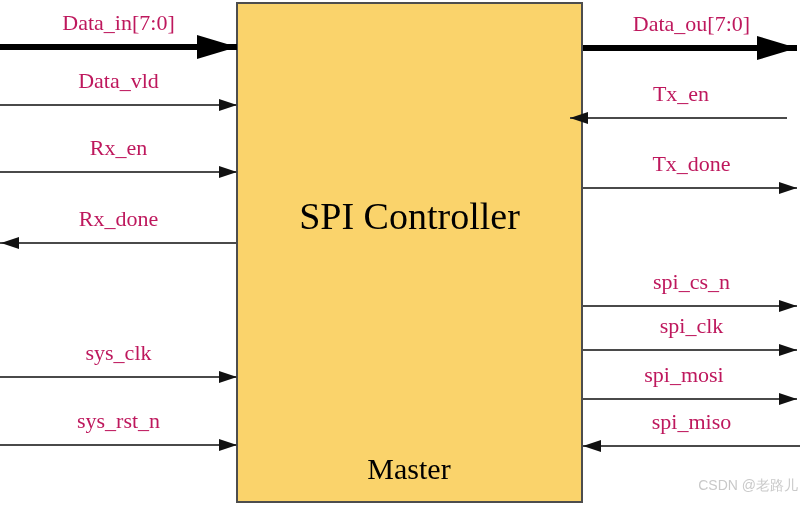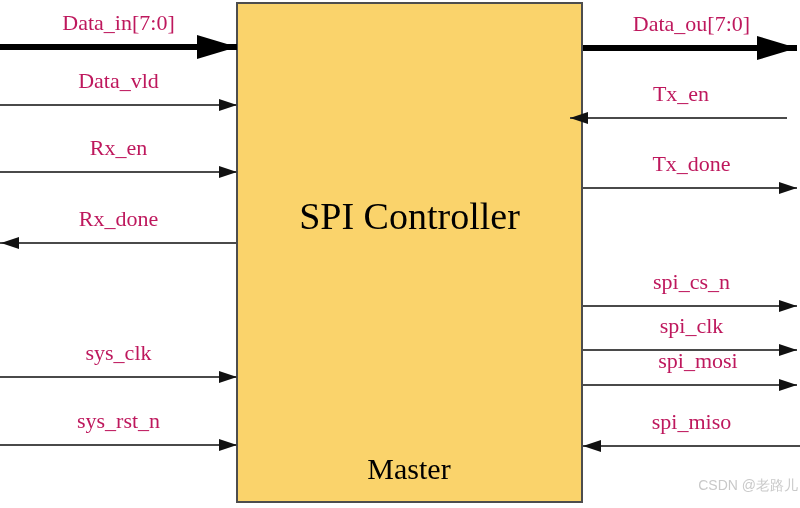--- a/index.html
+++ b/index.html
@@ -151,21 +151,21 @@
     <div class="ln" style="left:0; width:214px;"></div>
     <div class="ah right" style="left:196px;"></div>
   </div>
 
   <div class="sig" style="left:583px; top:309px; width:217px;">
     <span class="sig-label">spi_clk</span>
     <div class="ln" style="left:0; width:214px;"></div>
     <div class="ah right" style="left:196px;"></div>
   </div>
 
-  <div class="sig" style="left:583px; top:344px; width:202px;padding-left:14px;">
+  <div class="sig" style="left:583px; top:358px; width:202px;">
     <span class="sig-label">spi_mosi</span>
     <div class="ln" style="left:0; width:214px;"></div>
     <div class="ah right" style="left:196px;"></div>
   </div>
 
   <div class="sig" style="left:583px; top:405px; width:217px;">
     <span class="sig-label">spi_miso</span>
     <div class="ln" style="left:0; width:217px;"></div>
     <div class="ah left" style="left:0;"></div>
   </div>

